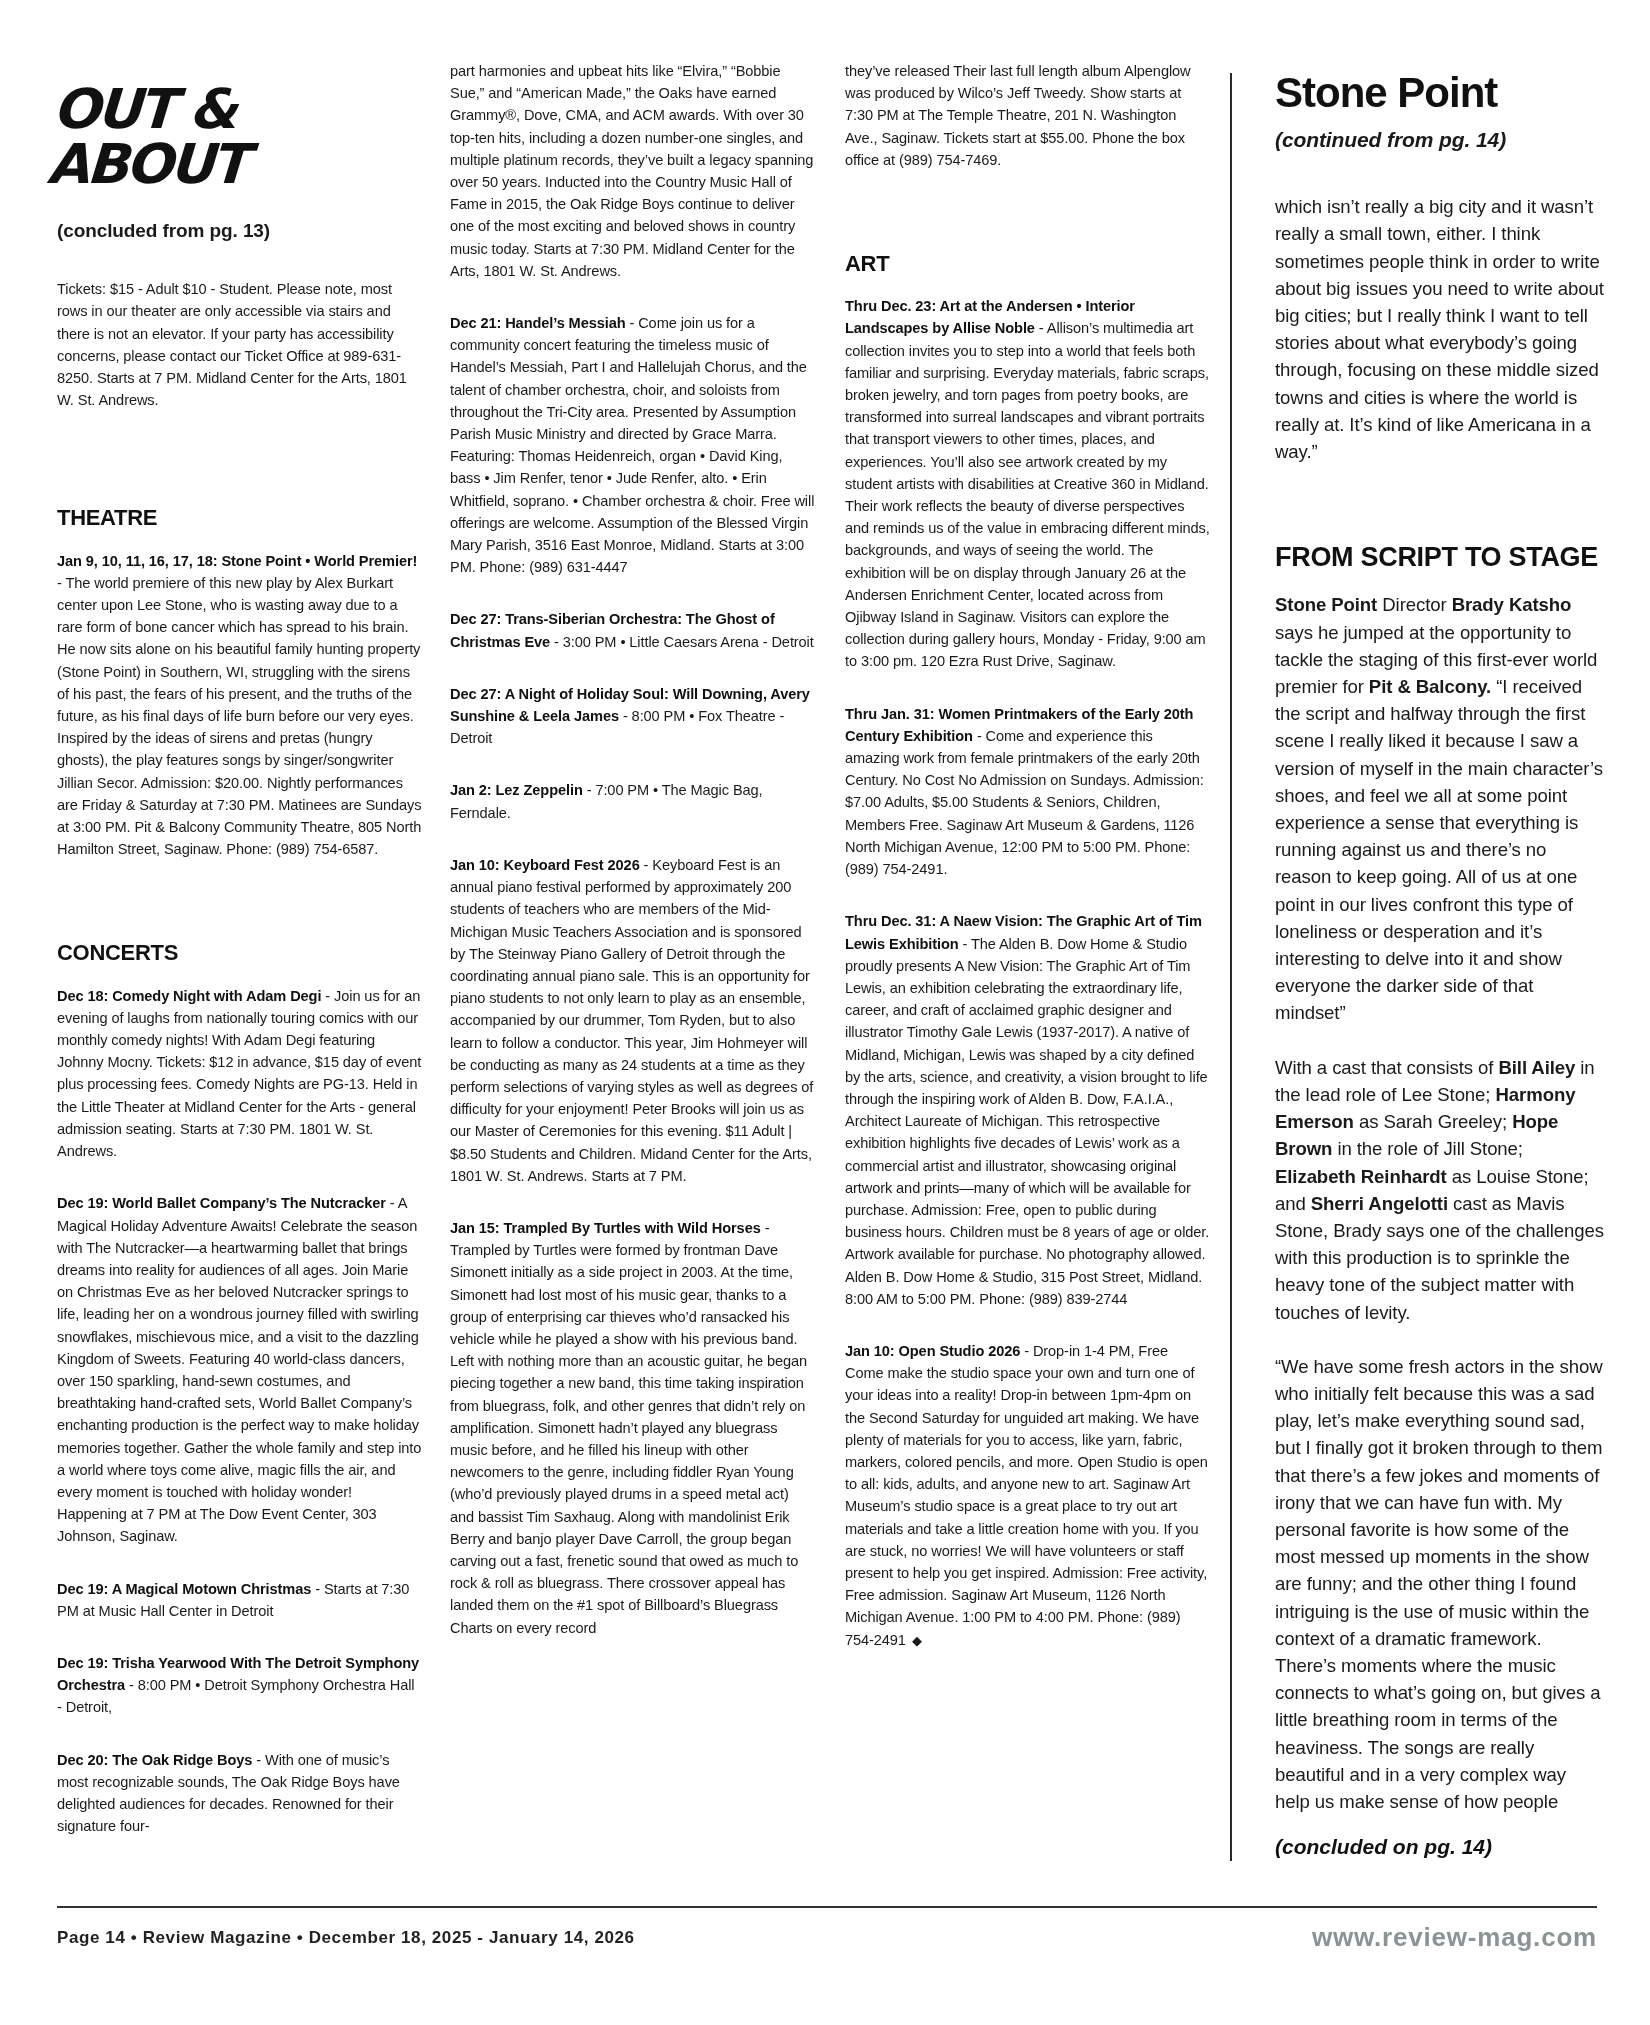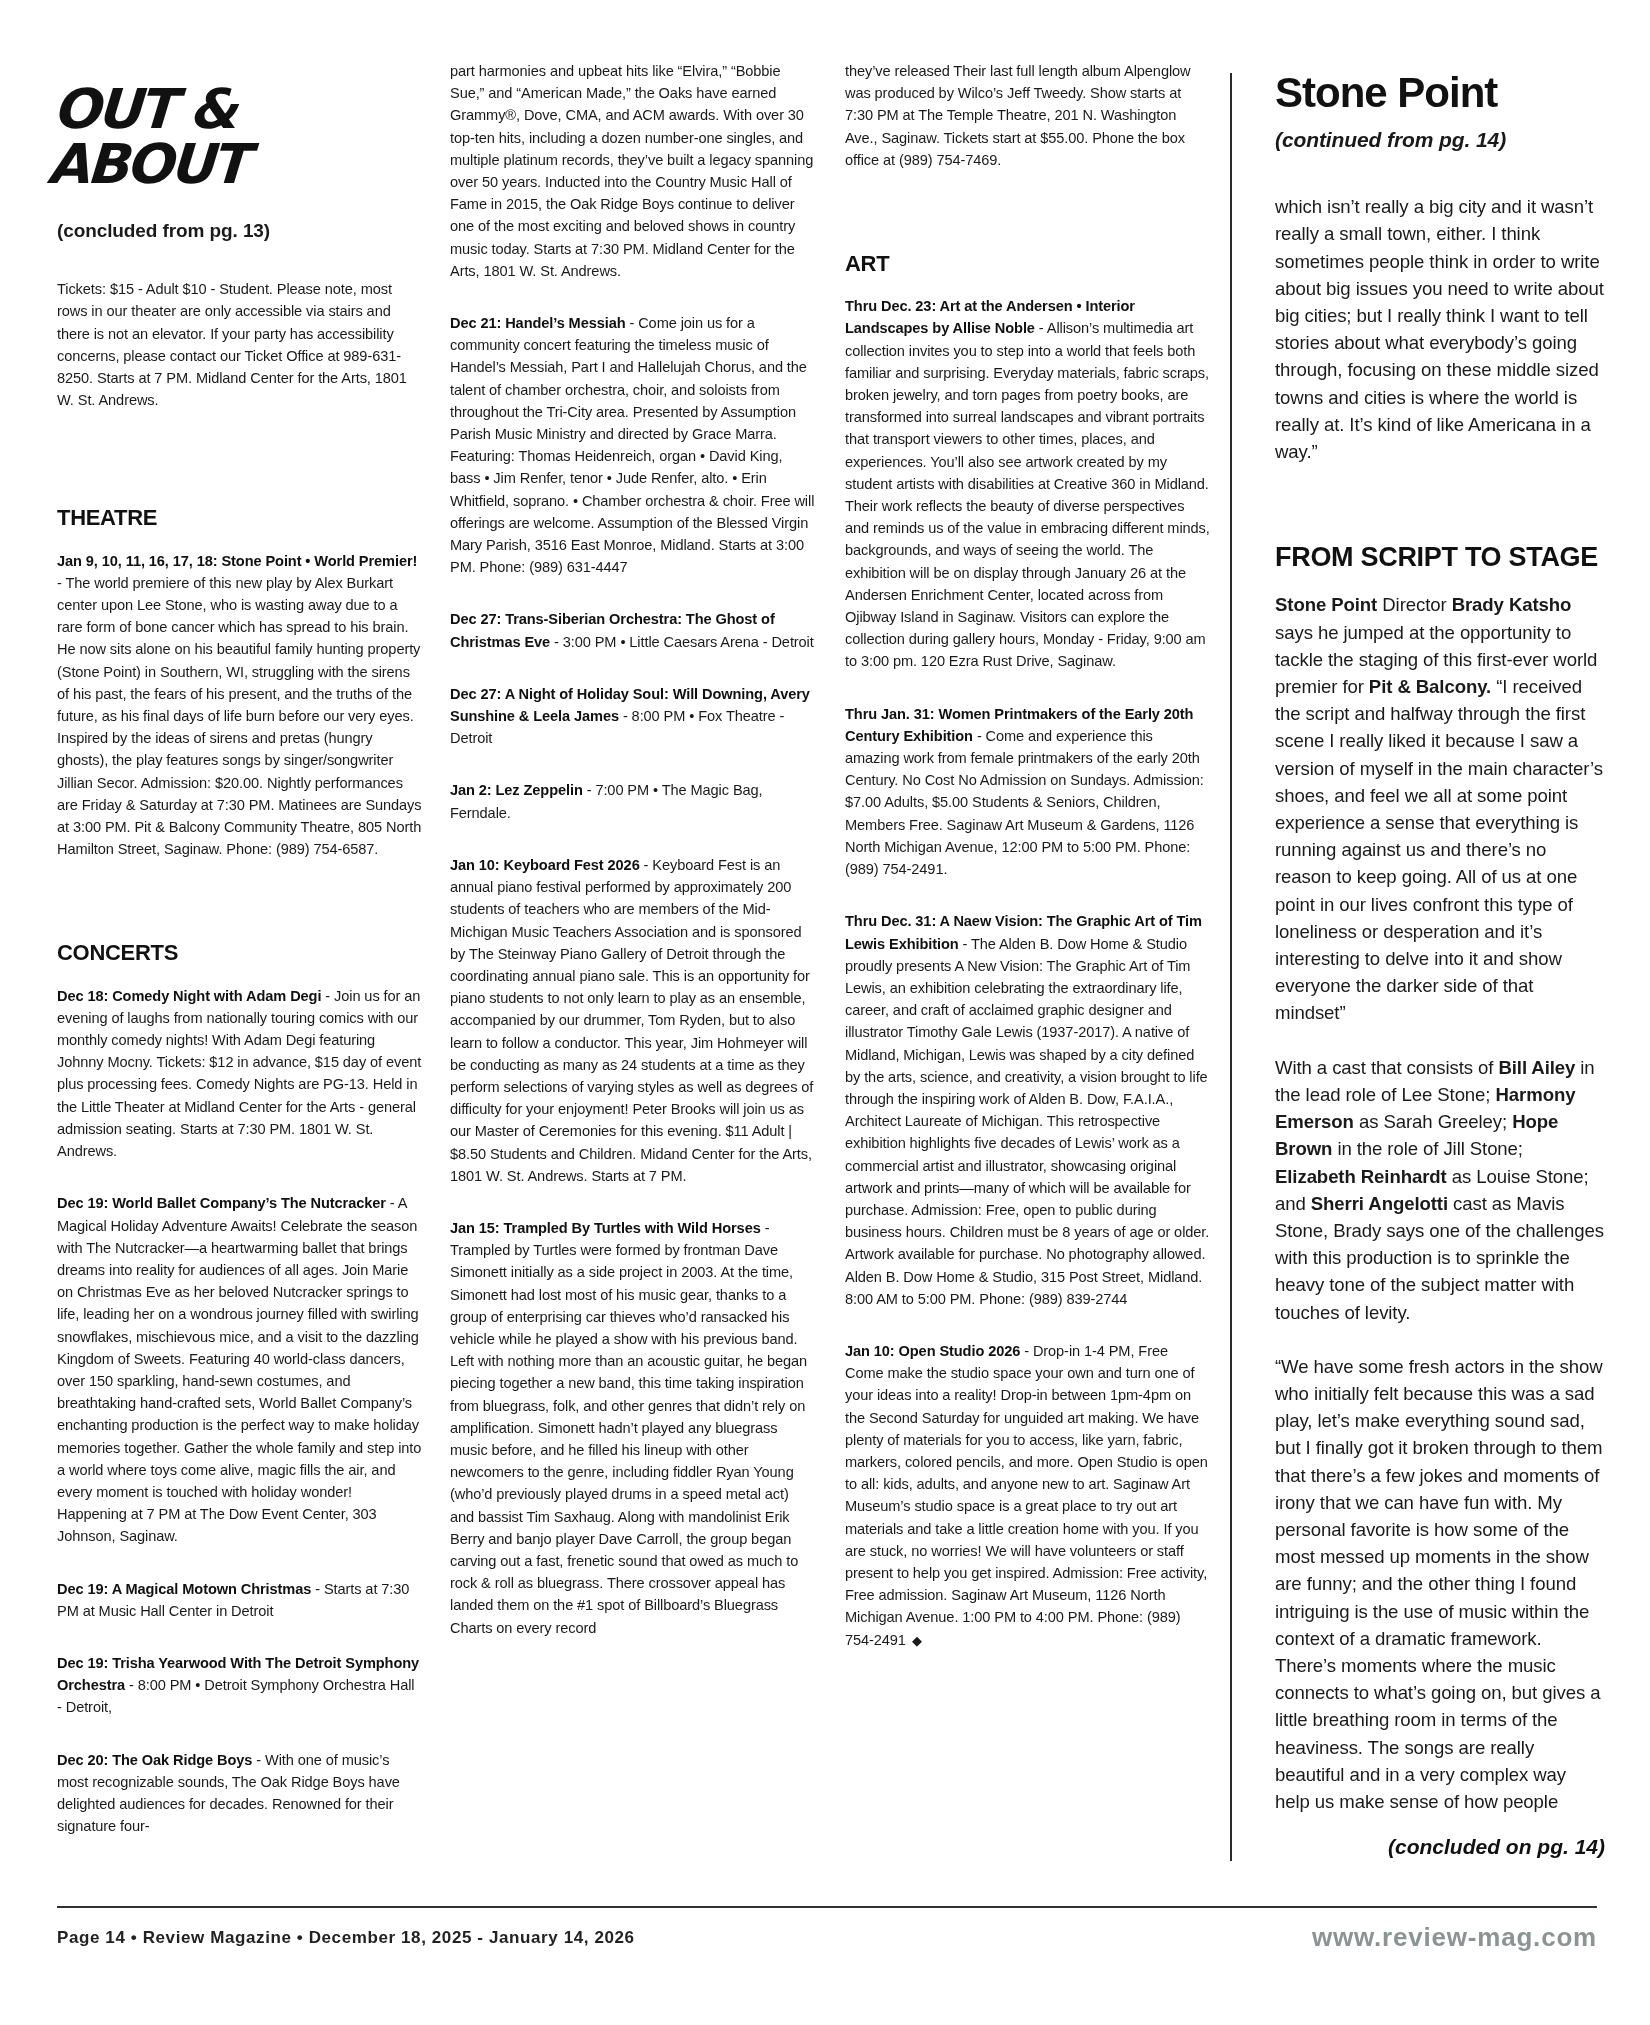--- a/index.html
+++ b/index.html
@@ -25,21 +25,21 @@
   .col4 .section-head { font-size: 27px; }
   .entry { margin: 0 0 30px; }
   .entry b { font-weight: 700; color: #111; }
   .spacer-sm { height: 36px; }
   .spacer-md { height: 50px; }
   .article-title { font-weight: 700; font-size: 42px; line-height: 1; letter-spacing: -1px; margin: 12px 0 12px; color: #111; }
   .article-cont { font-style: italic; font-weight: 700; font-size: 21px; margin: 0 0 40px; }
   .para { margin: 0 0 27px; }
   .para b { font-weight: 700; }
   .concluded-on {
-    position: absolute; left: 1275px; width: 330px; top: 1835px; text-align: right;
+    position: absolute; left: 1275px; width: 330px; top: 1835px; 
     font-style: italic; font-weight: 700; font-size: 21px; color: #111;
   }
   .rule { position: absolute; left: 57px; top: 1906px; width: 1540px; height: 2px; background: #333; }
   .footer-left {
     position: absolute; left: 57px; top: 1928px; font-weight: 700; font-size: 17px; letter-spacing: 0.6px; color: #222;
   }
   .footer-right {
     position: absolute; right: 53px; top: 1922px; font-weight: 700; font-size: 26px; letter-spacing: 0.8px;
   }
   .diamond { font-size: 13px; margin-left: 6px; }

